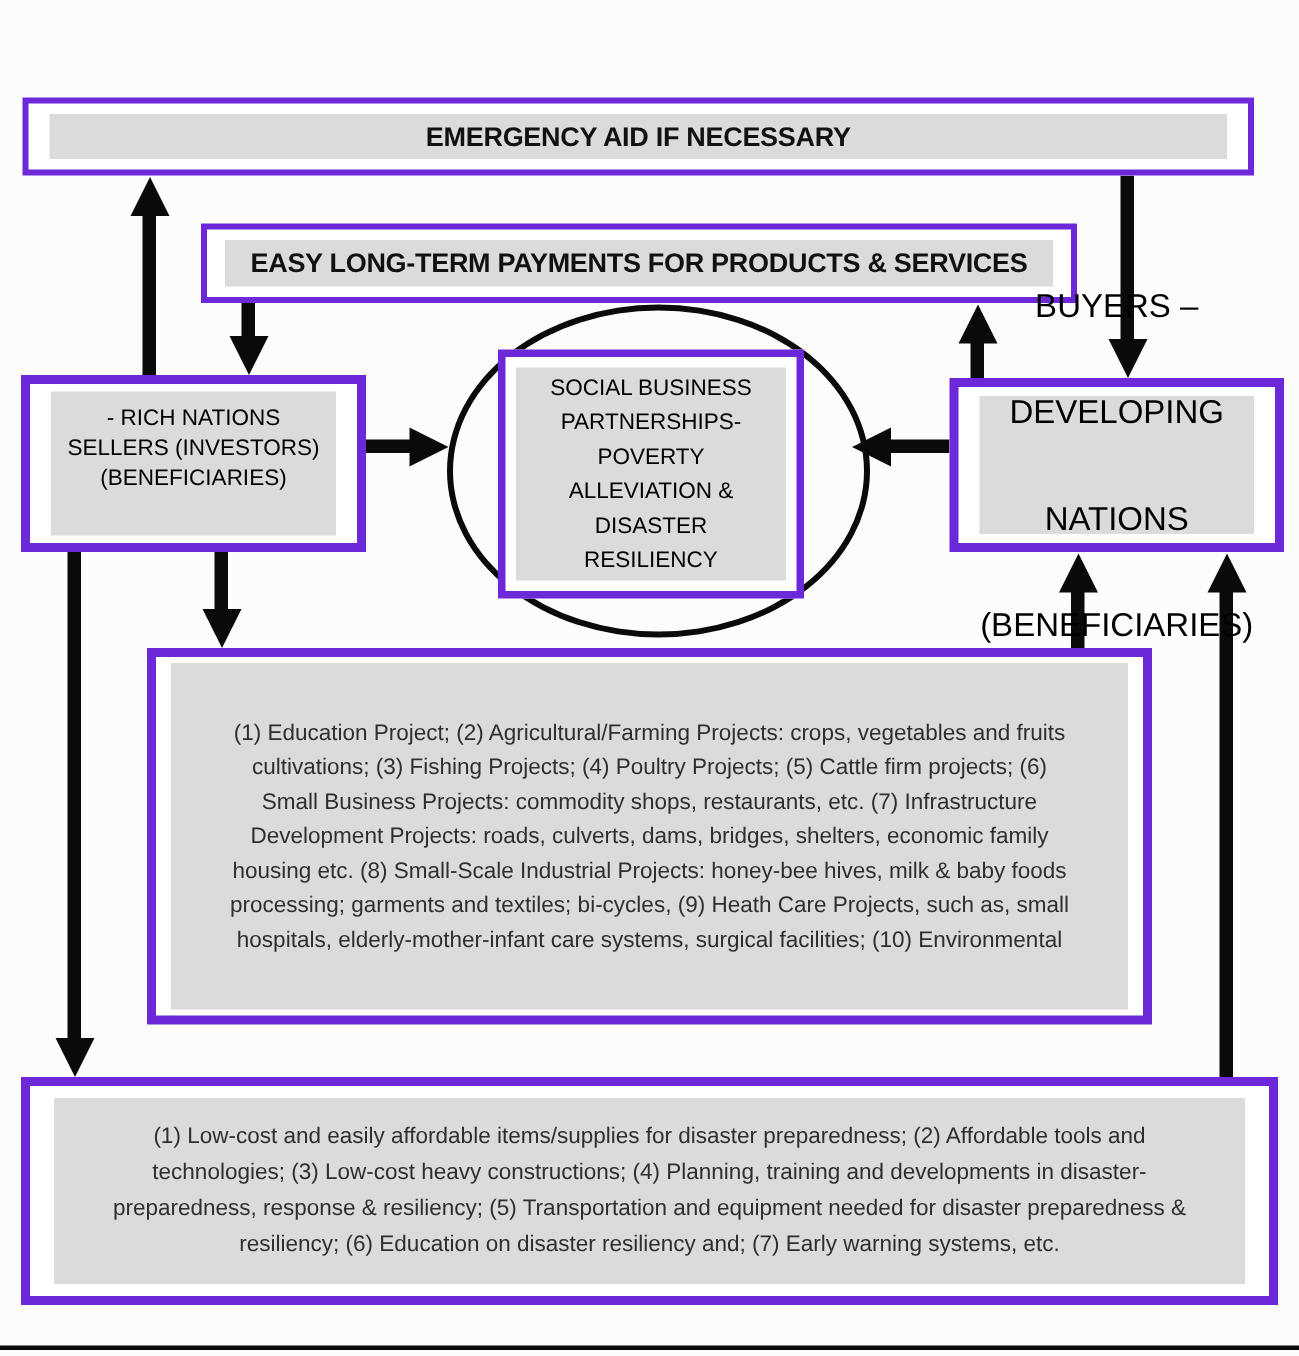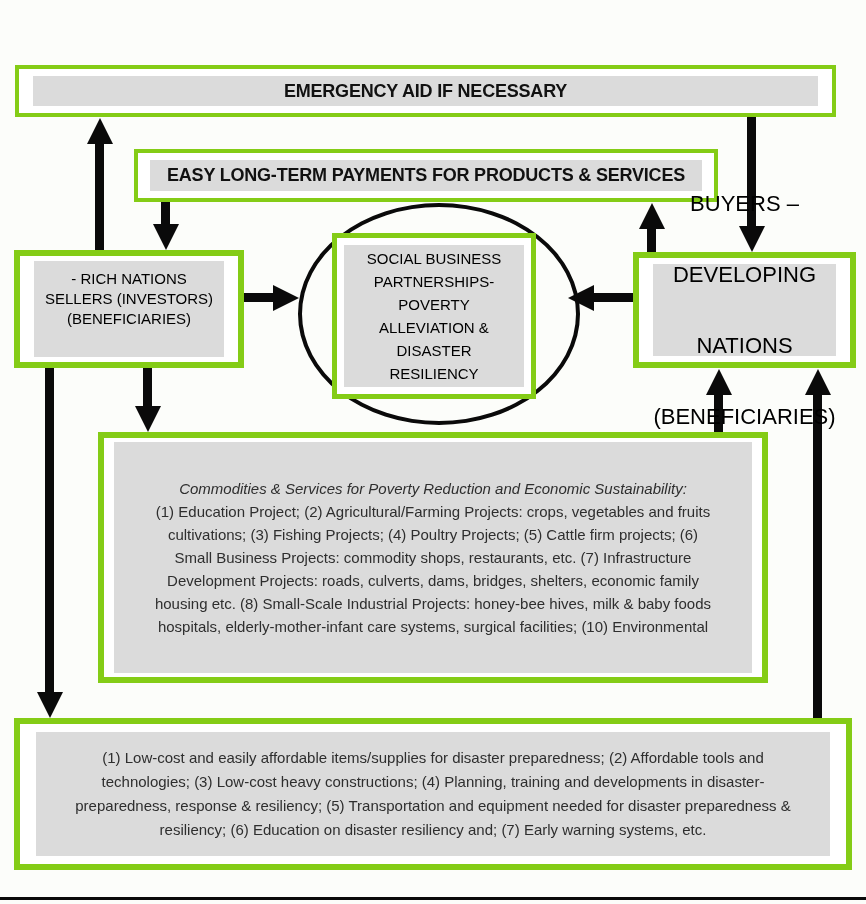--- a/index.html
+++ b/index.html
@@ -10,21 +10,21 @@
   #canvas {
     position: relative;
     width: 866px;
     height: 904px;
     background: #fcfdfa;
     overflow: hidden;
   }
   .box {
     position: absolute;
     background: #ffffff;
-    border: 4px solid #84cc16;
+    border: 4px solid #6d28d9;
     box-sizing: border-box;
   }
   .box.thick { border-width: 6px; }
   .panel {
     position: absolute;
     background: #dbdbdb;
     color: #000000;
     text-align: center;
     box-sizing: border-box;
   }
@@ -152,26 +152,26 @@
       <div class="line">PARTNERSHIPS-</div>
       <div class="line">POVERTY</div>
       <div class="line">ALLEVIATION &amp;</div>
       <div class="line">DISASTER</div>
       <div class="line">RESILIENCY</div>
     </div>
   </div>
 
   <div class="box thick" style="left:98px; top:432px; width:670px; height:251px;">
     <div class="panel flexc para" style="left:10px; right:10px; top:4px; bottom:4px;">
-      <div class="line italic-head">Commodities &amp; Services for Poverty Reduction and Economic Sustainability:</div>
       <div class="line">(1) Education Project; (2) Agricultural/Farming Projects: crops, vegetables and fruits</div>
       <div class="line">cultivations; (3) Fishing Projects; (4) Poultry Projects; (5) Cattle firm projects; (6)</div>
       <div class="line">Small Business Projects: commodity shops, restaurants, etc. (7) Infrastructure</div>
       <div class="line">Development Projects: roads, culverts, dams, bridges, shelters, economic family</div>
       <div class="line">housing etc. (8) Small-Scale Industrial Projects: honey-bee hives, milk &amp; baby foods</div>
+      <div class="line">processing; garments and textiles; bi-cycles,  (9) Heath Care Projects, such as, small</div>
       <div class="line">hospitals, elderly-mother-infant care systems, surgical facilities; (10) Environmental</div>
     </div>
   </div>
 
   <div class="box thick" style="left:14px; top:718px; width:838px; height:152px;">
     <div class="panel flexc para" style="left:16px; right:16px; top:8px; bottom:8px;">
       <div class="line" style="line-height:24px;">(1) Low-cost and easily affordable items/supplies for disaster preparedness; (2) Affordable tools and</div>
       <div class="line" style="line-height:24px;">technologies; (3) Low-cost heavy constructions; (4) Planning, training and developments in disaster-</div>
       <div class="line" style="line-height:24px;">preparedness, response &amp; resiliency; (5) Transportation and equipment needed for disaster preparedness &amp;</div>
       <div class="line" style="line-height:24px;">resiliency; (6) Education on disaster resiliency and; (7) Early warning systems, etc.</div>

